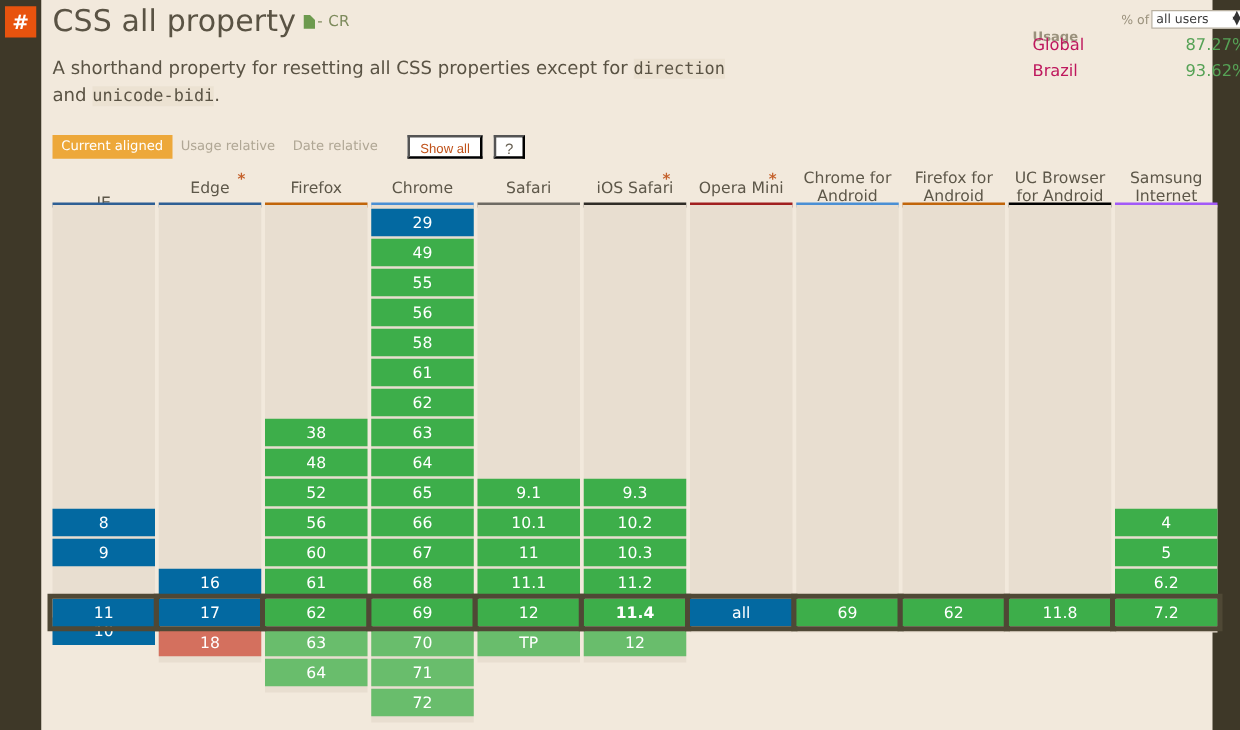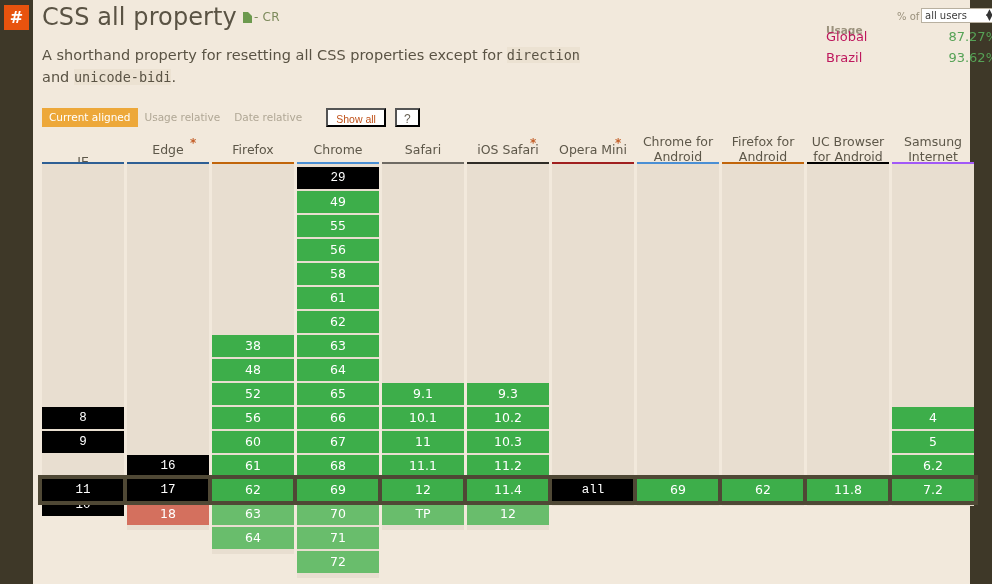--- a/index.html
+++ b/index.html
@@ -134,21 +134,21 @@
     position: absolute; top: -6px; font-size: 12px; color: #c4602a; font-weight: bold;
   }
   .colbar { position: absolute; height: 4px; top: 30px; }
   .cell {
     position: absolute; left: 0; width: 100%;
     height: 24px; line-height: 24px;
     text-align: center;
     font-size: 12.5px; color: #ffffff;
   }
   .cell.y  { background: #3dae4a; }
-  .cell.n  { background: #000000; font-family: Liberation Mono, monospace; }
+  .cell.n  { background: #0369a1; }
   .cell.yf { background: #69bd6c; }
   .cell.nf { background: #d4705e; }
   .cell.cur {
     outline: 4px solid #4f4835;
     z-index: 5;
   }
   .colbg {
     position: absolute; top: 0; left: 0; width: 100%;
     background: #e8ded0;
   }
@@ -304,21 +304,21 @@
             <div class="cell y" style="top: 291px; height: 22px; line-height: 22px;">11.1</div>
             <div class="cell y cur" style="top: 315px; height: 22px; line-height: 22px;">12</div>
             <div class="cell yf" style="top: 339px; height: 22px; line-height: 22px;">TP</div>
           </div>
           <div style="position: absolute; left: 425px; width: 82px; top: 0px;">
             <div class="colbg" style="height: 366px;"></div>
             <div class="cell y" style="top: 219px; height: 22px; line-height: 22px;">9.3</div>
             <div class="cell y" style="top: 243px; height: 22px; line-height: 22px;">10.2</div>
             <div class="cell y" style="top: 267px; height: 22px; line-height: 22px;">10.3</div>
             <div class="cell y" style="top: 291px; height: 22px; line-height: 22px;">11.2</div>
-            <div class="cell y cur" style="top: 315px; height: 22px; line-height: 22px;">11.4</div>
+            <div class="cell y cur" style="top: 315px; height: 22px; line-height: 22px; font-weight: bold;">11.4</div>
             <div class="cell yf" style="top: 339px; height: 22px; line-height: 22px;">12</div>
           </div>
           <div style="position: absolute; left: 510px; width: 82px; top: 0px;">
             <div class="colbg" style="height: 342px;"></div>
             <div class="cell n cur" style="top: 315px; height: 22px; line-height: 22px;">all</div>
           </div>
           <div style="position: absolute; left: 595px; width: 82px; top: 0px;">
             <div class="colbg" style="height: 342px;"></div>
             <div class="cell y cur" style="top: 315px; height: 22px; line-height: 22px;">69</div>
           </div>

